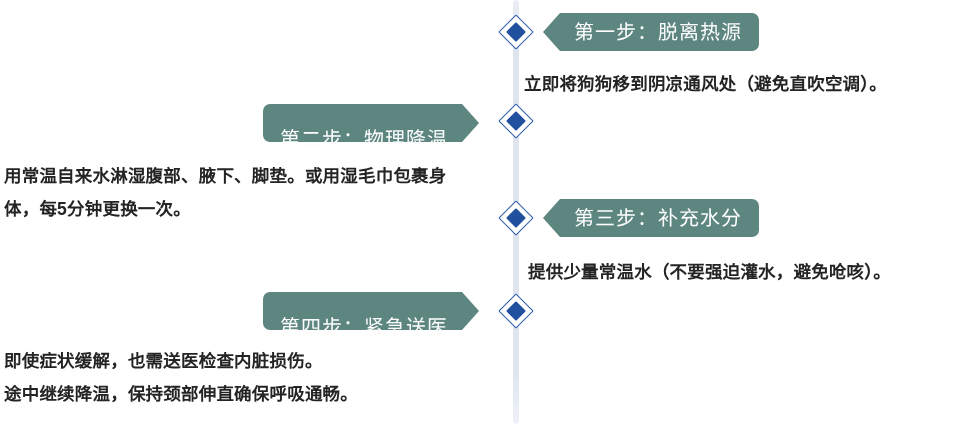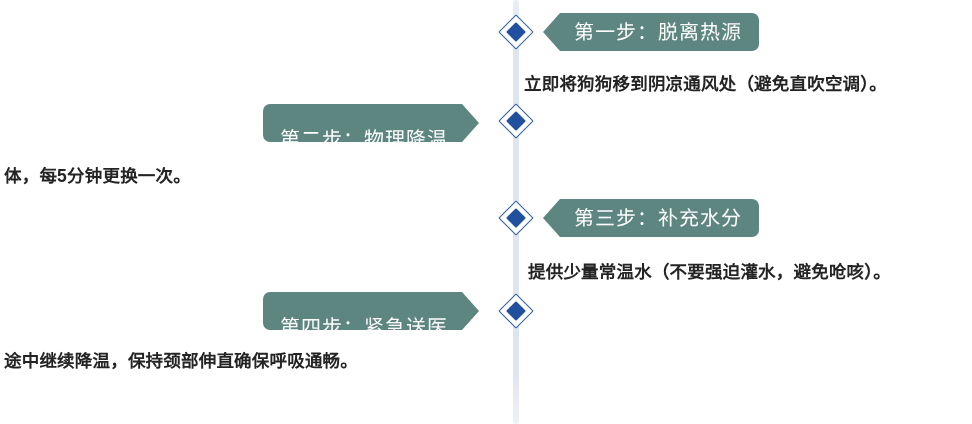--- a/index.html
+++ b/index.html
@@ -141,20 +141,21 @@
   <div class="node" style="top:121px;">
     <div class="dia-outer"></div>
     <div class="dia-inner"></div>
   </div>
 
   <div class="banner left" style="left:263px; top:104px;">
     <span>第二步：物理降温</span>
   </div>
 
   <div class="body-text left" style="left:4px; top:160px; width:500px;">
+    <span class="line">用常温自来水淋湿腹部、腋下、脚垫。或用湿毛巾包裹身</span>
     <span class="line">体，每5分钟更换一次。</span>
   </div>
 
   <div class="node" style="top:218px;">
     <div class="dia-outer"></div>
     <div class="dia-inner"></div>
   </div>
 
   <div class="banner right" style="left:560px; top:199px;">
     <span>第三步：补充水分</span>
@@ -167,16 +168,17 @@
   <div class="node" style="top:311px;">
     <div class="dia-outer"></div>
     <div class="dia-inner"></div>
   </div>
 
   <div class="banner left" style="left:263px; top:292px;">
     <span>第四步：紧急送医</span>
   </div>
 
   <div class="body-text left" style="left:4px; top:345px; width:500px;">
+    <span class="line">即使症状缓解，也需送医检查内脏损伤。</span>
     <span class="line">途中继续降温，保持颈部伸直确保呼吸通畅。</span>
   </div>
 
 </div>
 
 </body></html>

